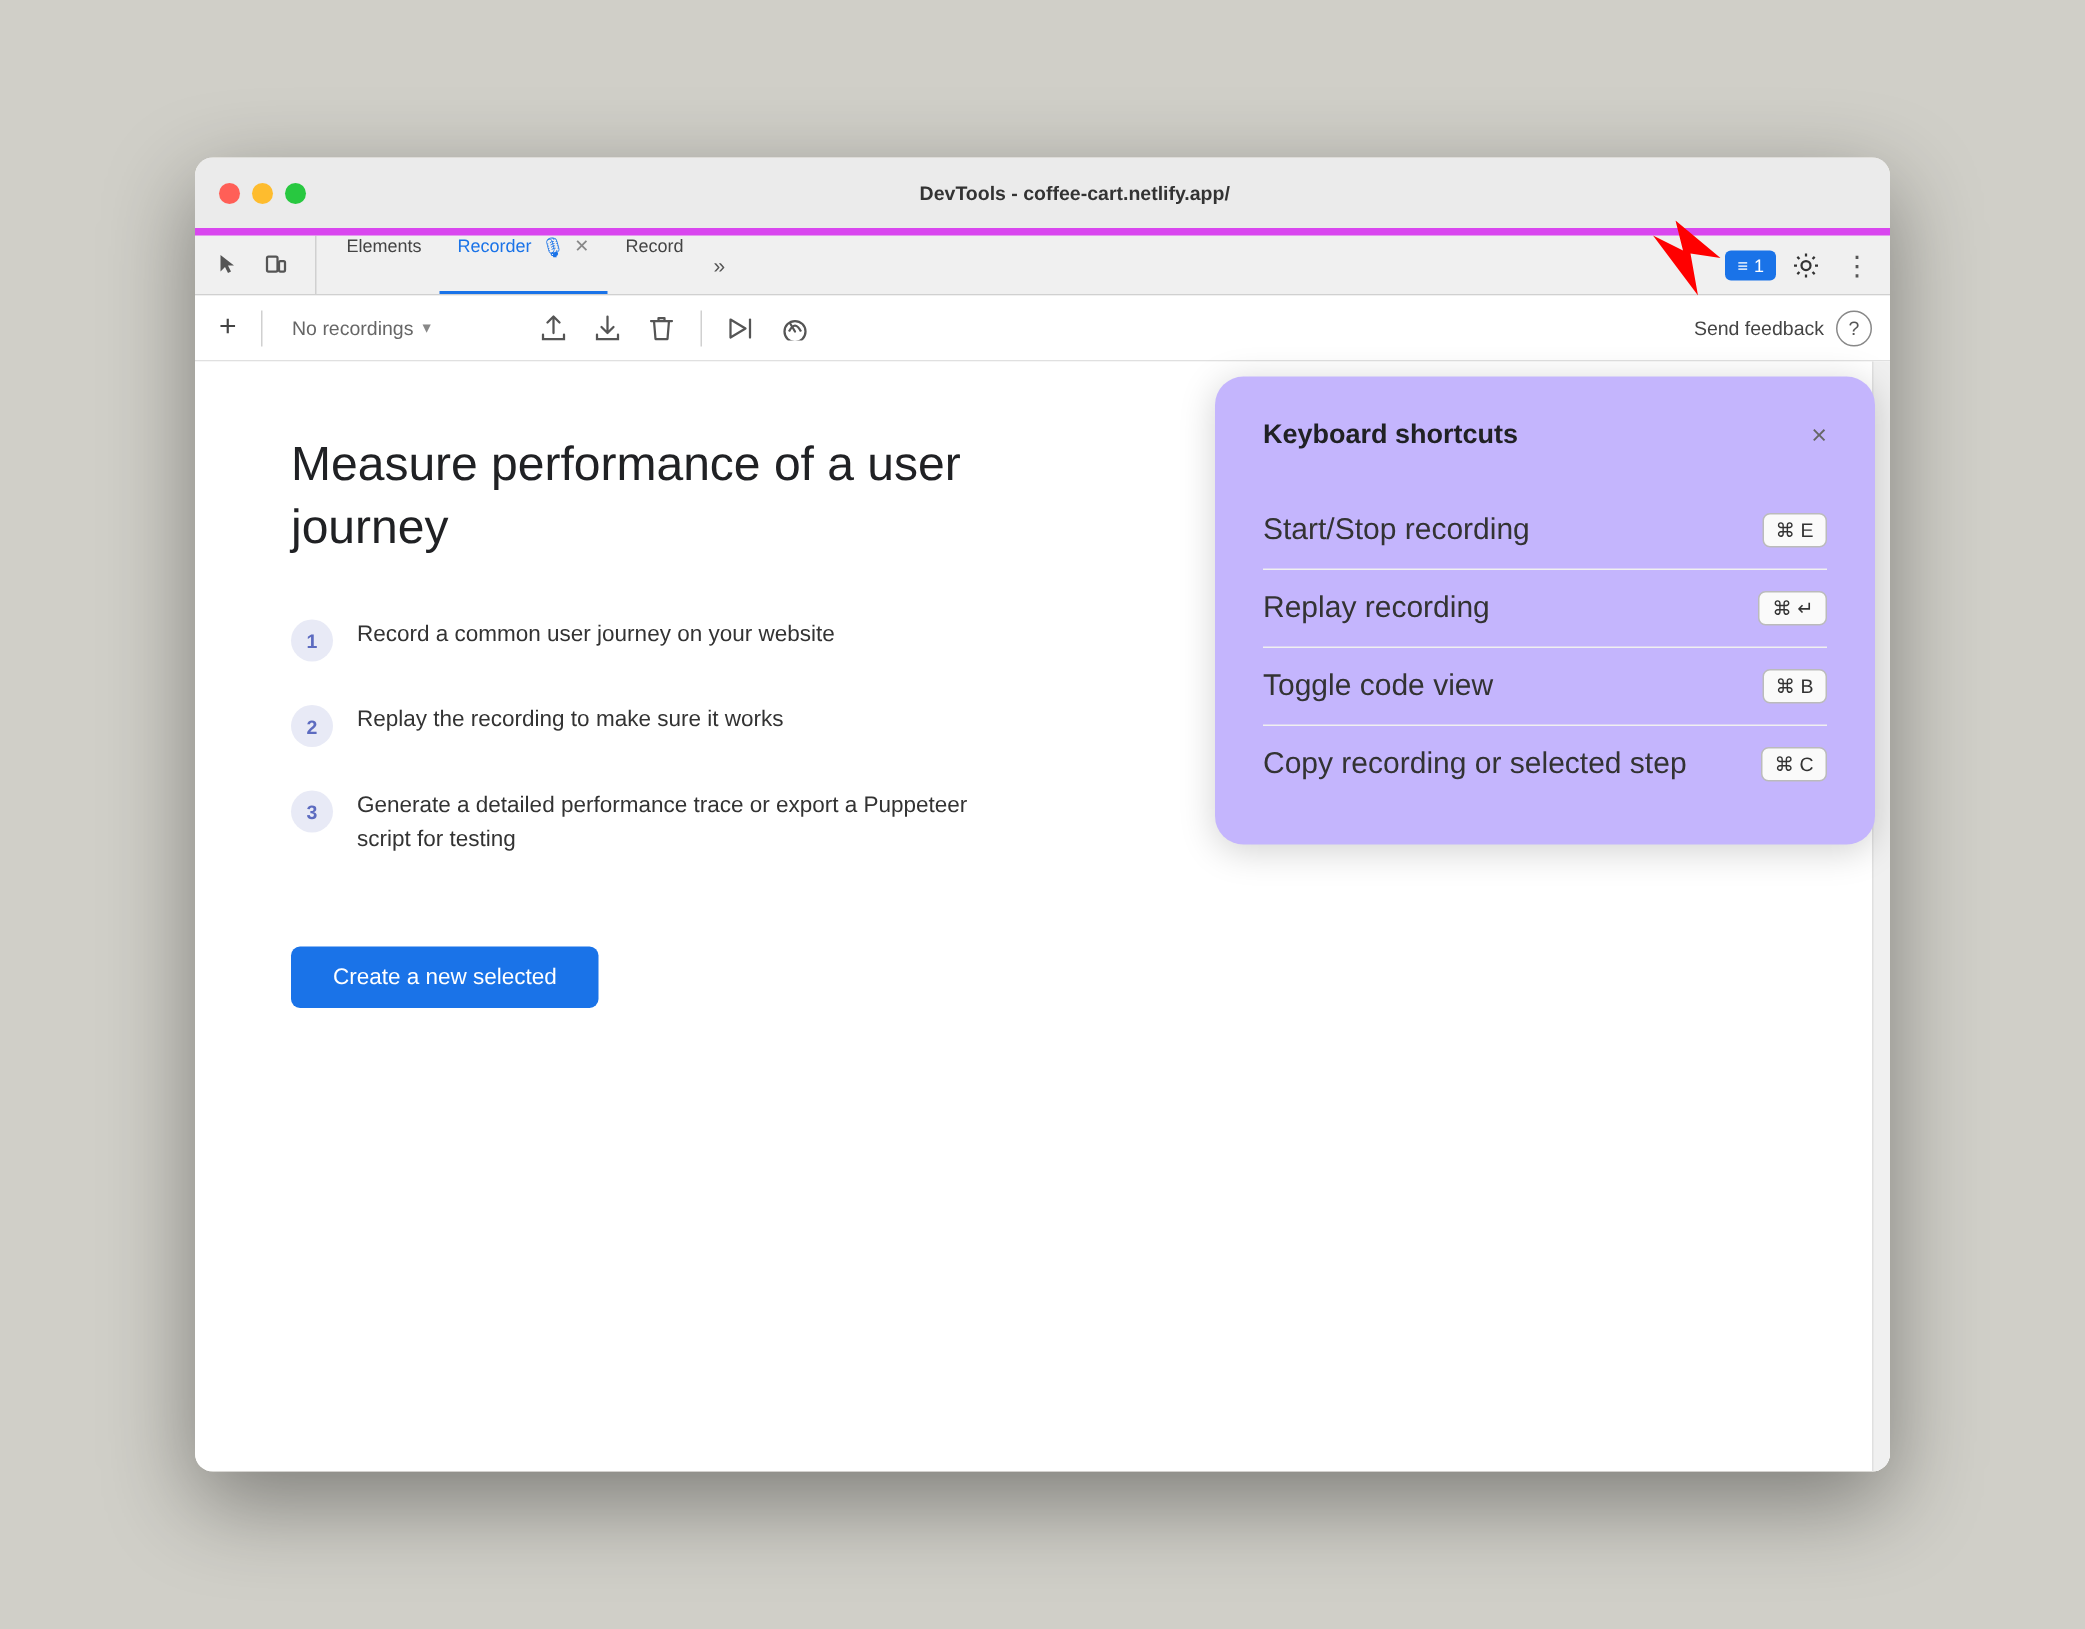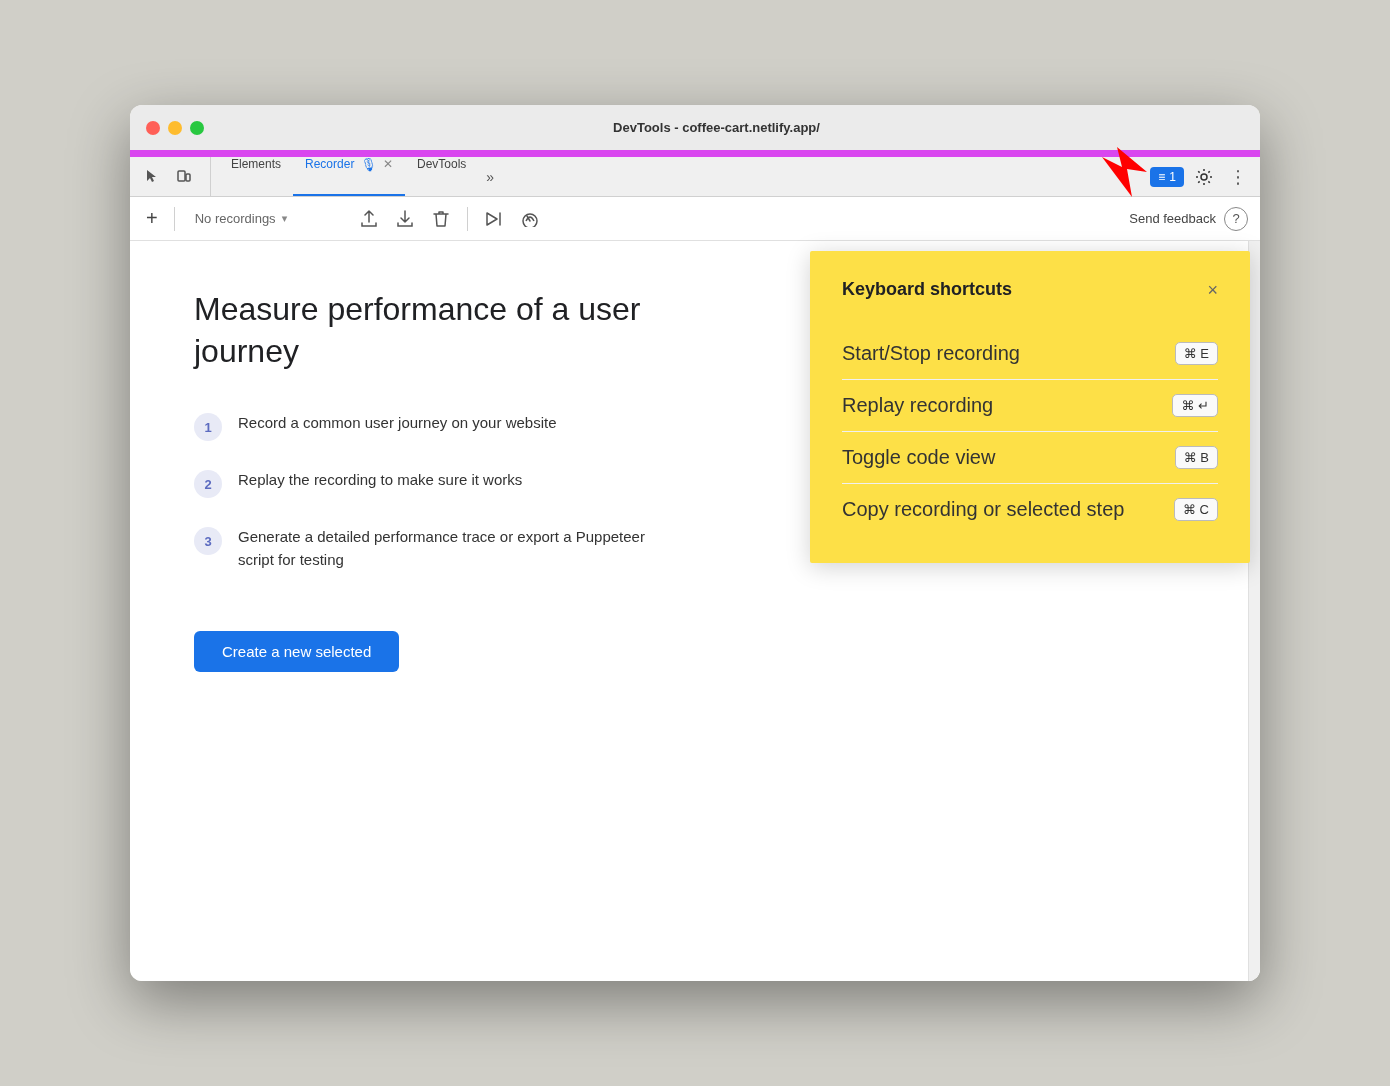--- a/index.html
+++ b/index.html
@@ -22,21 +22,21 @@
     }
 
     
     .title-bar {
       background: #ebebeb;
       height: 52px;
       display: flex;
       align-items: center;
       justify-content: center;
       position: relative;
-      border-bottom: 7px solid #d946ef;
+      border-bottom: 5px solid #d946ef;
       padding-left: 43px;
     }
     .traffic-lights {
       position: absolute;
       left: 16px;
       display: flex;
       gap: 8px;
       align-items: center;
     }
     .traffic-light {
@@ -259,22 +259,22 @@
       font-weight: 500;
       cursor: pointer;
     }
 
     
     .keyboard-shortcuts-popup {
       position: absolute;
       top: 0;
       right: 0;
       width: 440px;
-      background: #fde047;
-      border-radius: 2px;
+      background: #c4b5fd;
+      border-radius: 19px;
       box-shadow: 0 4px 24px rgba(0,0,0,0.18);
       padding: 28px 32px;
       z-index: 50;
       margin-top: 10px;
       margin-right: 10px;
     }
     .popup-header {
       display: flex;
       justify-content: space-between;
       align-items: center;
@@ -371,21 +371,21 @@
 
     <div class="tab-item">
       <span>Elements</span>
     </div>
     <div class="tab-item active">
       <span>Recorder</span>
       <span style="font-size:13px;">🎙</span>
       <span class="tab-close">✕</span>
     </div>
     <div class="tab-item">
-      <span>DevTools</span>
+      <span>Record</span>
     </div>
     <div class="tab-more">»</div>
 
     <div class="tab-spacer"></div>
 
     <div class="devtools-right-icons">
       <div class="badge-btn">
         <span>≡</span>
         <span>1</span>
       </div>

